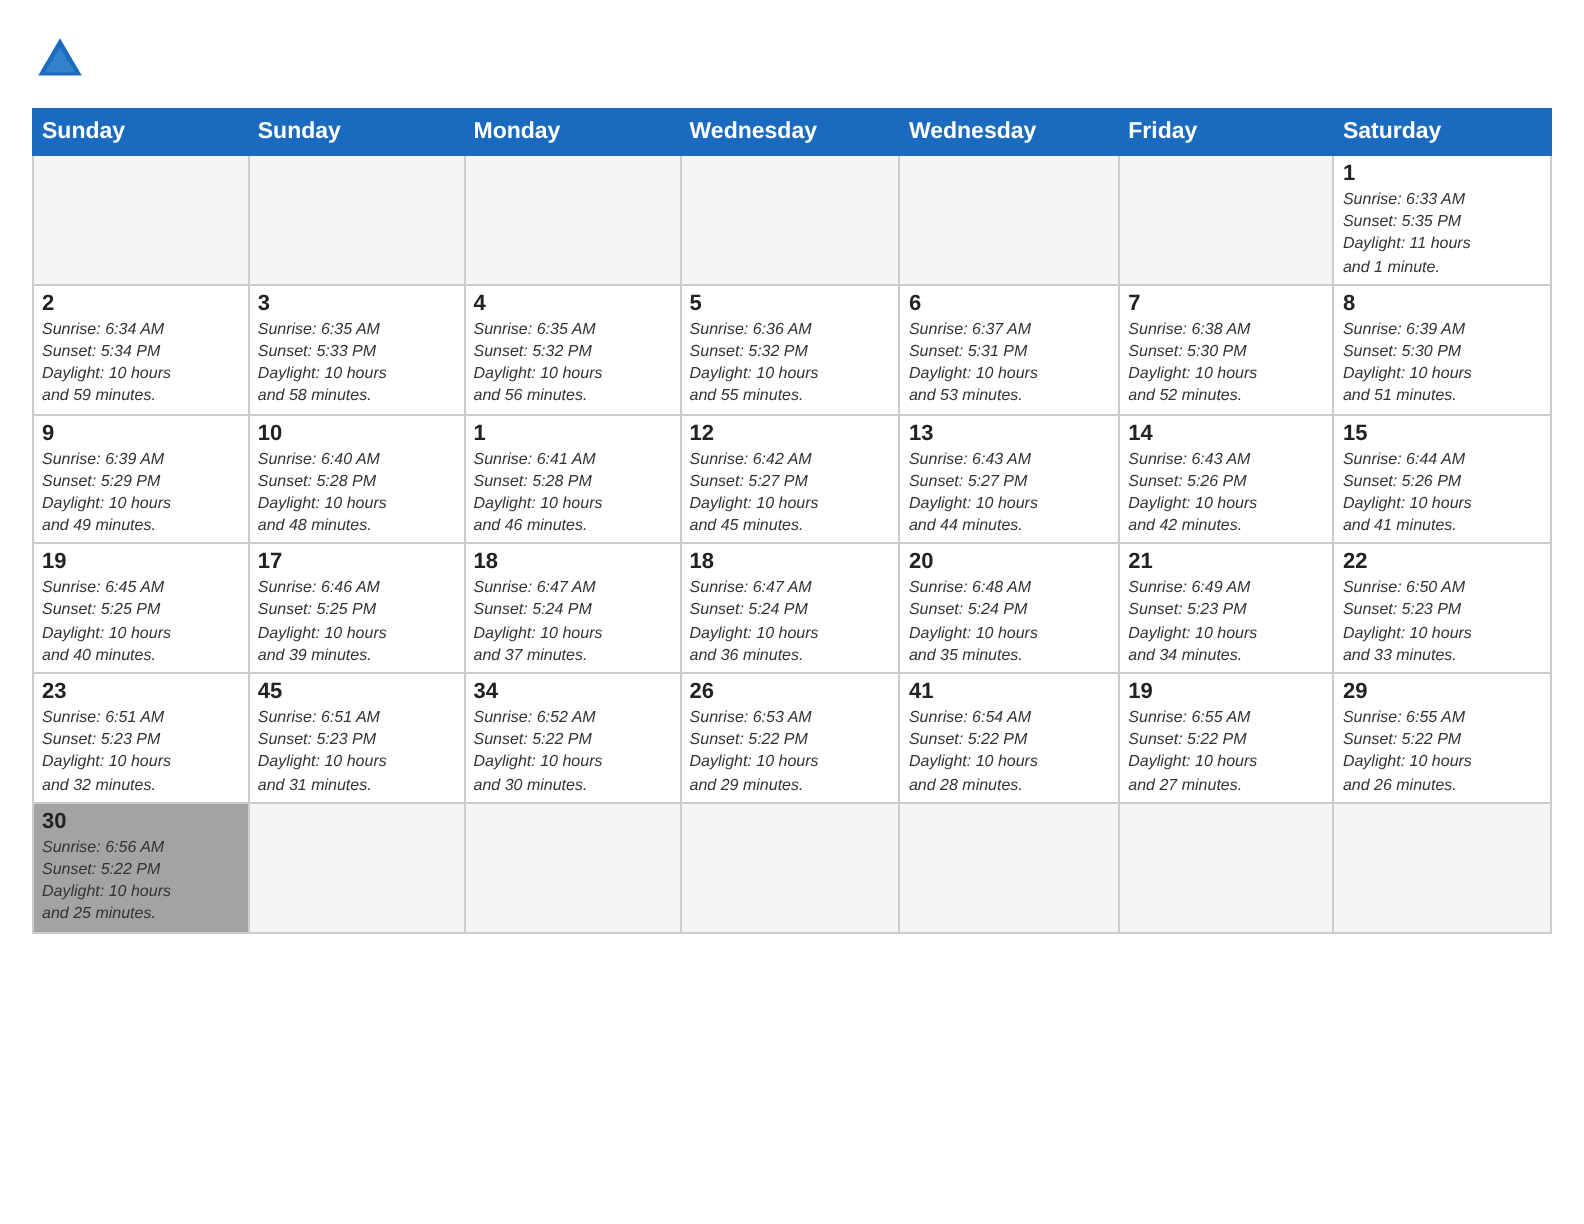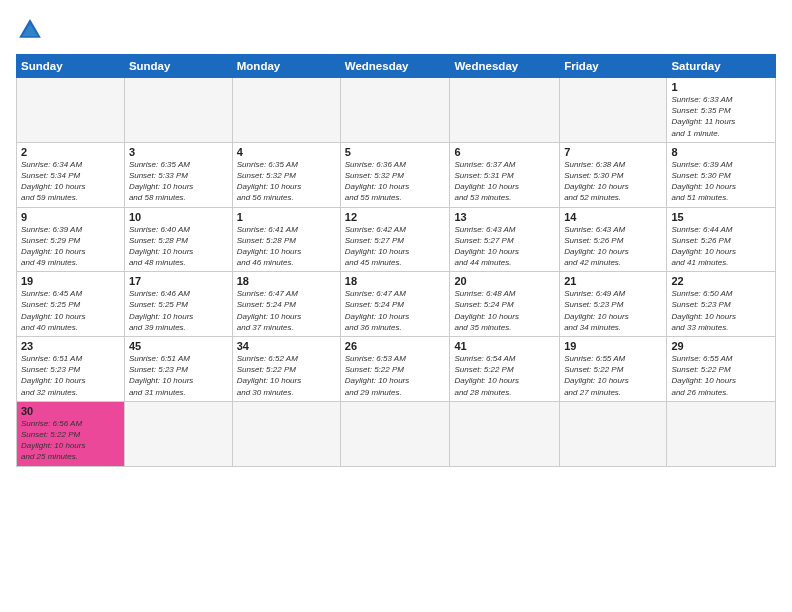--- a/index.html
+++ b/index.html
@@ -88,21 +88,21 @@
     .day-info {
       font-size: 8px;
       color: #333;
       line-height: 1.4;
       font-style: italic;
     }
     .last-row td {
       background: #f5f5f5;
     }
     .last-row td.has-data {
-      background: #ec4899;
+      background: #a3a3a3;
     }
   </style>
 </head>
 <body>
 
 <div class="page">
   <div class="header">
     <div class="logo">
       <svg class="logo-icon" viewBox="0 0 36 36">
         <polygon points="18,4 32,28 4,28" fill="#1a6abf"></polygon>

